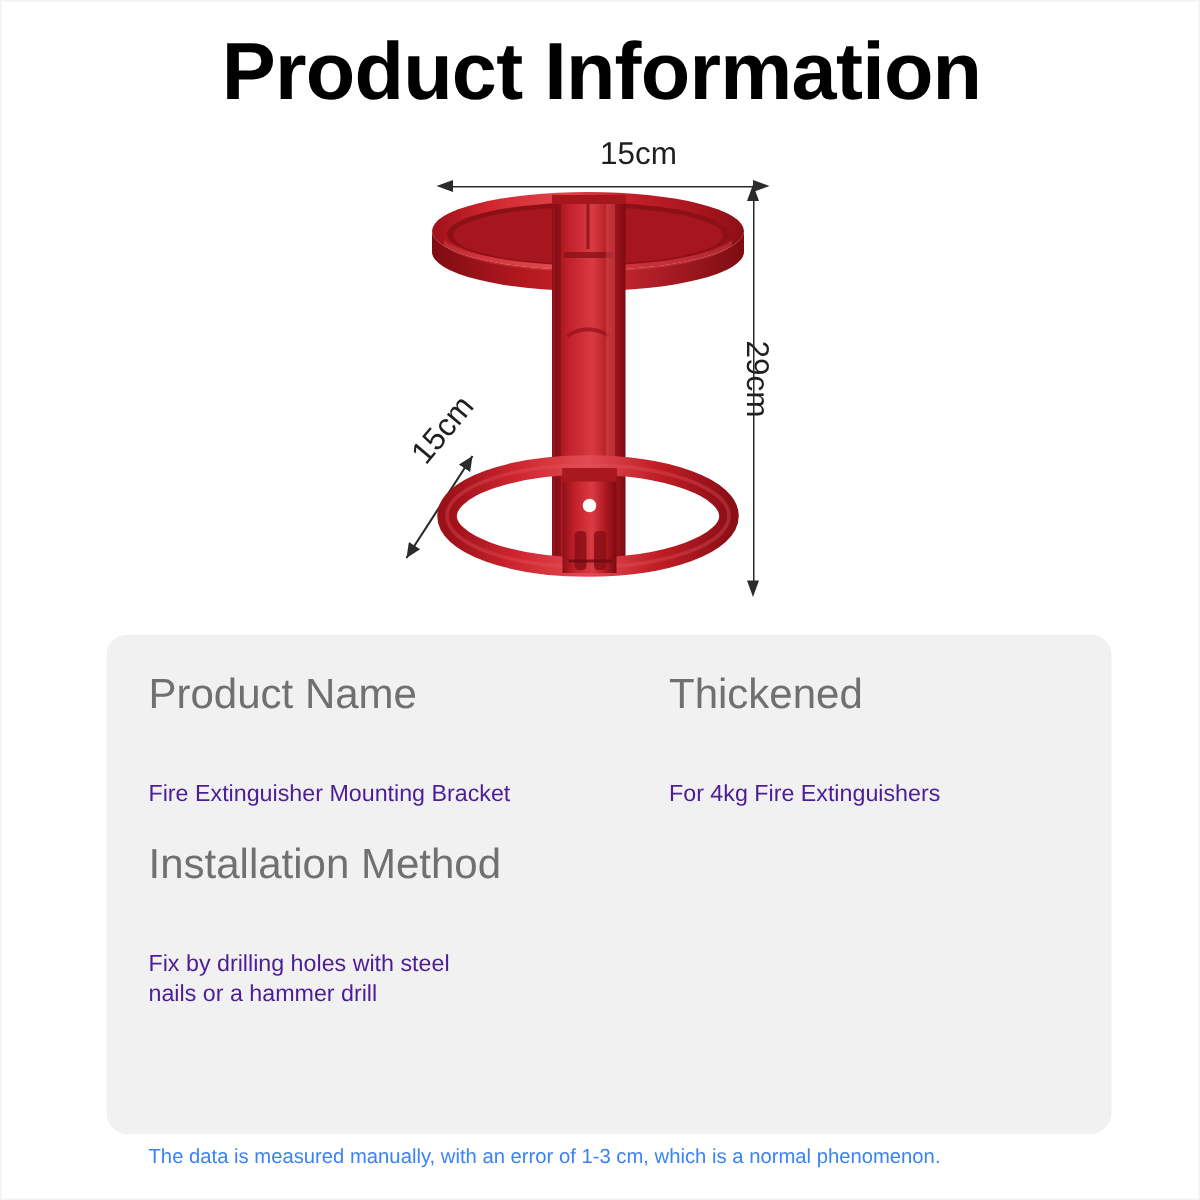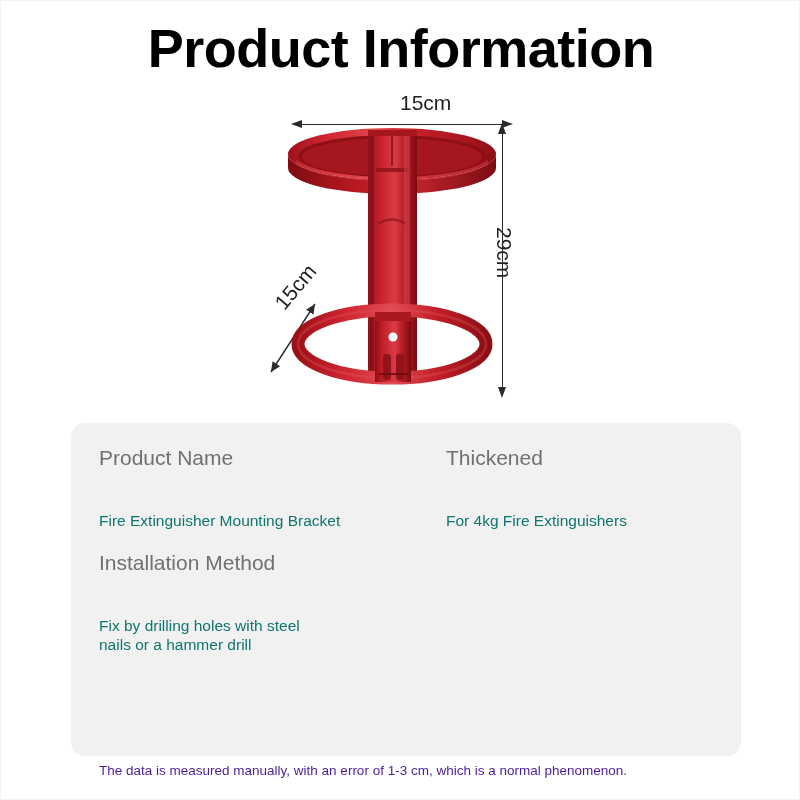--- a/index.html
+++ b/index.html
@@ -133,39 +133,39 @@
     position: absolute;
     top: 22px;
   }
   #col-left  { left: 28px; width: 340px; }
   #col-right { left: 375px; width: 290px; }
 
   .info-item { margin-bottom: 19px; }
   #col-left .info-item:nth-child(3) { margin-bottom: 30px; }
 
   .info-label {
-    font-size: 21px;
+    font-size: 28px;
     color: #707070;
     line-height: 1.25;
     margin-bottom: 5px;
   }
   .info-value {
     font-size: 15.5px;
-    color: #0f766e;
+    color: #4c1d95;
     line-height: 1.25;
     white-space: pre-line;
     margin-top: 40px;
   }
 
   #footer-note {
     position: absolute;
     left: 98px;
     top: 762px;
     font-size: 13.5px;
-    color: #4c1d95;
+    color: #3b82f6;
   }
 </style>
 </head>
 <body>
 
 <div id="page">
 
   <div id="page-title">Product Information</div>
 
   <div id="product-figure">

